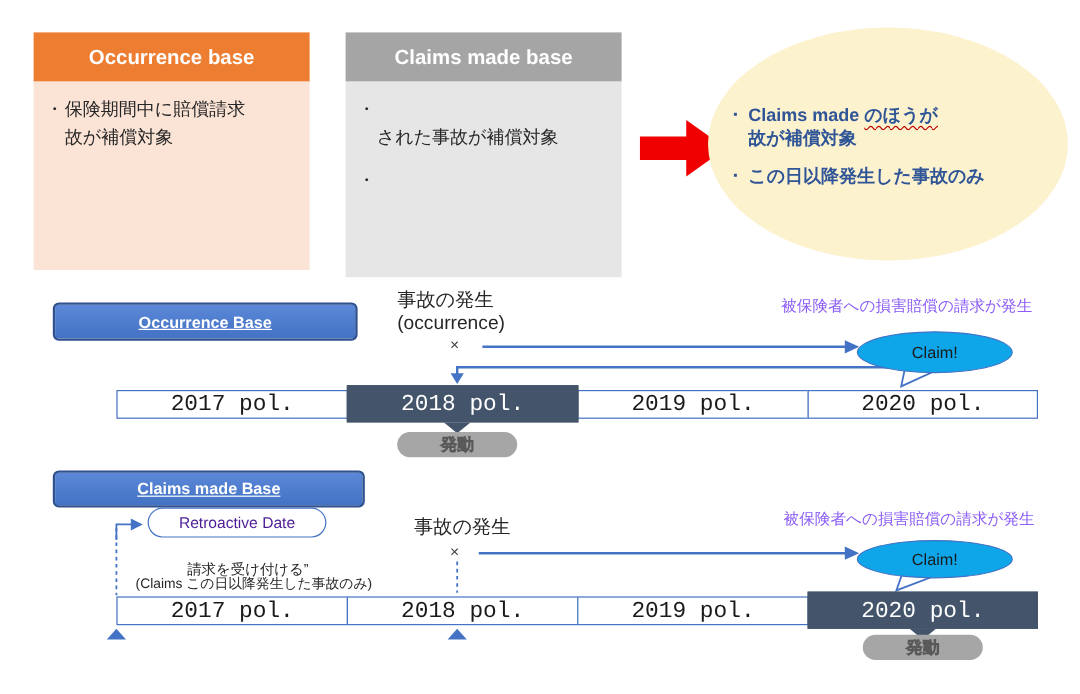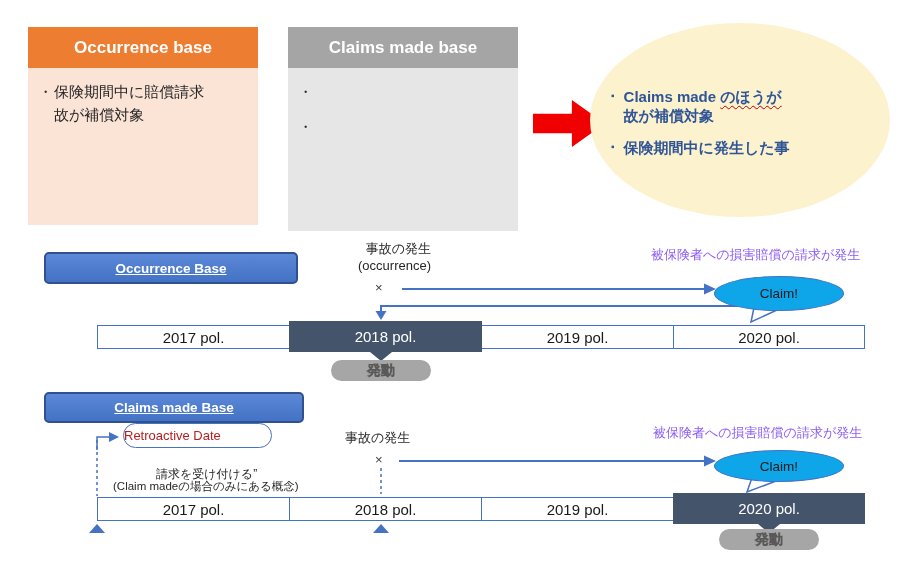--- a/index.html
+++ b/index.html
@@ -26,34 +26,34 @@
   .concl-item{display:flex;}
   .concl-item .sq{font-size:10px;margin:3px 9px 0 0;flex:0 0 auto;}
   .wavy{text-decoration:underline wavy #C00000;text-decoration-thickness:1px;text-underline-offset:3px;}
 
   
   .sec-btn{display:flex;align-items:center;justify-content:center;
            background:linear-gradient(#5b88d7,#4472C4);border:2px solid #2F528F;border-radius:5px;
            color:#fff;font-weight:bold;font-size:13.5px;text-decoration:underline;}
 
   
-  .pol{display:flex;align-items:center;justify-content:center;font-size:15px;
-       background:#fff;border:1px solid #4472C4;box-sizing:border-box;color:#1a1a1a;}
+  .pol{display:flex;align-items:center;justify-content:center;font-size:19px;
+       background:#fff;border:1px solid #4472C4;box-sizing:border-box;color:#1a1a1a;font-family:Liberation Mono, monospace;}
   .pol.dark{background:#44546A;border:1px solid #44546A;color:#fff;z-index:3;}
 
   
   .note{font-size:13px;color:#8b5cf6;white-space:nowrap;}
-  .ev-title{font-size:13px;color:#262626;text-align:right;white-space:nowrap;}
+  .ev-title{font-size:16px;color:#262626;text-align:left;white-space:nowrap;}
   .x-mark{font-size:13px;color:#404040;}
   .pill-act{display:flex;align-items:center;justify-content:center;background:#A6A6A6;border-radius:11px;
             color:#fff;font-weight:bold;font-size:14px;-webkit-text-stroke:0.6px #595959;z-index:3;}
   .bubble{display:flex;align-items:center;justify-content:center;background:#0ea5e9;border:1.5px solid #4472C4;
           border-radius:50%;font-size:13.5px;color:#1a1a1a;box-sizing:border-box;}
-  .retro-pill{display:flex;align-items:center;background:#fff;border:1.5px solid #4472C4;
-              border-radius:13px;font-size:13px;color:#b91c1c;box-sizing:border-box;}
+  .retro-pill{display:flex;align-items:center;justify-content:center;background:#fff;border:1.5px solid #4472C4;
+              border-radius:13px;font-size:13px;color:#4c1d95;box-sizing:border-box;}
   .quote{font-size:12px;color:#262626;white-space:nowrap;}
   .quote.small{font-size:11.5px;}
 </style>
 </head>
 <body>
 
 <div class="canvas">
 
   <svg class="overlay" width="900" height="578" viewBox="0 0 900 578">
 
@@ -96,39 +96,39 @@
     </div>
   </div>
 
   <div class="el" style="left:288px;top:27px;width:230px;height:192px;">
     <div class="card-header" style="height:41px;background:#A5A5A5;">
       <span>Claims made base</span>
     </div>
     <div class="card-body" style="height:151px;background:#E7E6E6;">
       <div class="bullet-row">
         <span class="marker">・</span>
-        <span><br></span>
+        <span><br><span>された事故が補償対象</span></span>
       </div>
       <div class="bullet-row mt12">
         <span class="marker">・</span>
       </div>
     </div>
   </div>
 
   <div class="el red-arrow" style="left:533px;top:99px;width:72px;height:49px;"></div>
 
   <div class="el ellipse" style="left:590px;top:23px;width:300px;height:194px;"></div>
   <div class="el concl" style="left:611px;top:87px;width:262px;">
     <div class="concl-item">
       <span class="sq">▪</span>
       <span><span>Claims made </span><span class="wavy">のほうが</span><br><span>故が補償対象</span></span>
     </div>
     <div class="concl-item" style="margin-top:13px;">
       <span class="sq">▪</span>
-      <span><span>保険期間中に発生した事</span><br></span>
+      <span><span>この日以降発生した事故のみ</span><br></span>
     </div>
   </div>
 
   <div class="el sec-btn" style="left:44px;top:252px;width:250px;height:28px;">
     <span>Occurrence Base</span>
   </div>
 
   <div class="el ev-title" style="left:331px;top:240px;width:100px;">
     <span>事故の発生</span><br>
     <span>(occurrence)</span>
@@ -151,21 +151,21 @@
   </div>
 
   <div class="el sec-btn" style="left:44px;top:392px;width:256px;height:27px;">
     <span>Claims made Base</span>
   </div>
 
   <div class="el retro-pill" style="left:123px;top:423px;width:149px;height:25px;">
     <span>Retroactive Date</span>
   </div>
   <div class="el quote" style="left:156px;top:466px;">請求を受け付ける”</div>
-  <div class="el quote small" style="left:113px;top:479px;">(Claim madeの場合のみにある概念)</div>
+  <div class="el quote small" style="left:113px;top:479px;">(Claims この日以降発生した事故のみ)</div>
 
   <div class="el ev-title" style="left:345px;top:429px;">事故の発生</div>
   <div class="el x-mark" style="left:375px;top:452px;">×</div>
 
   <div class="el note" style="left:653px;top:424px;">被保険者への損害賠償の請求が発生</div>
 
   <div class="el bubble" style="left:714px;top:450px;width:130px;height:32px;">
     <span>Claim!</span>
   </div>
 

